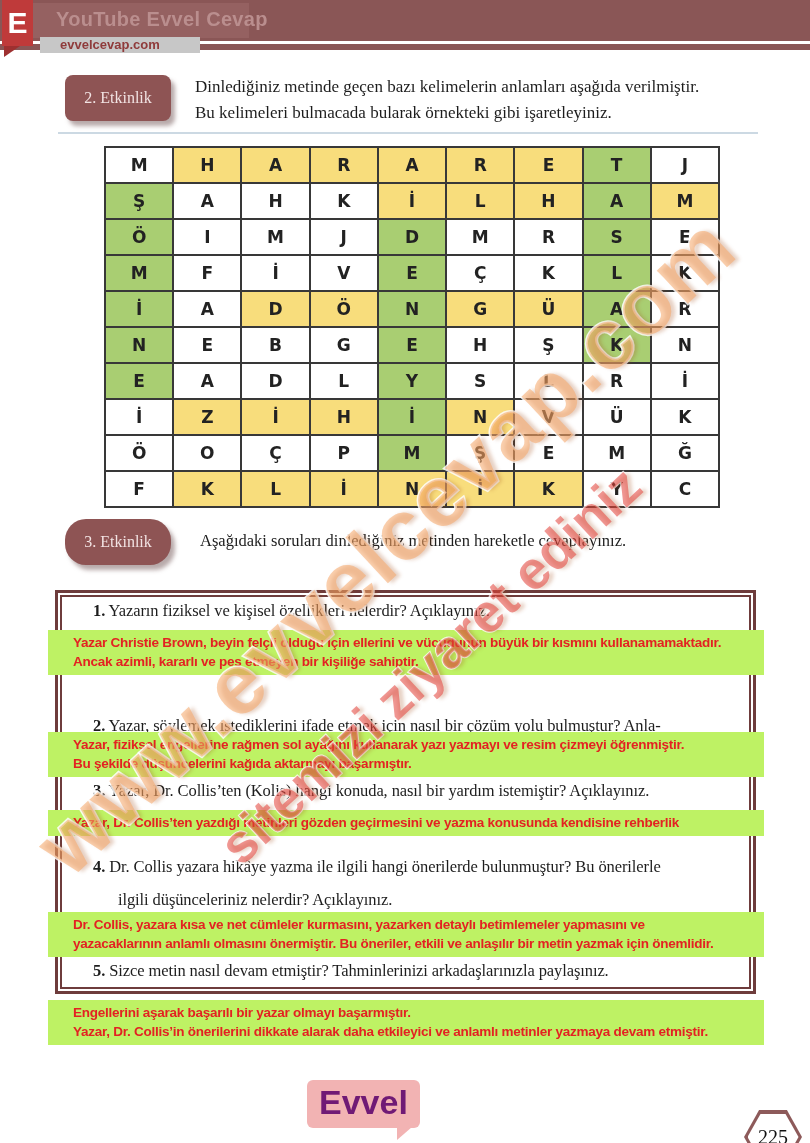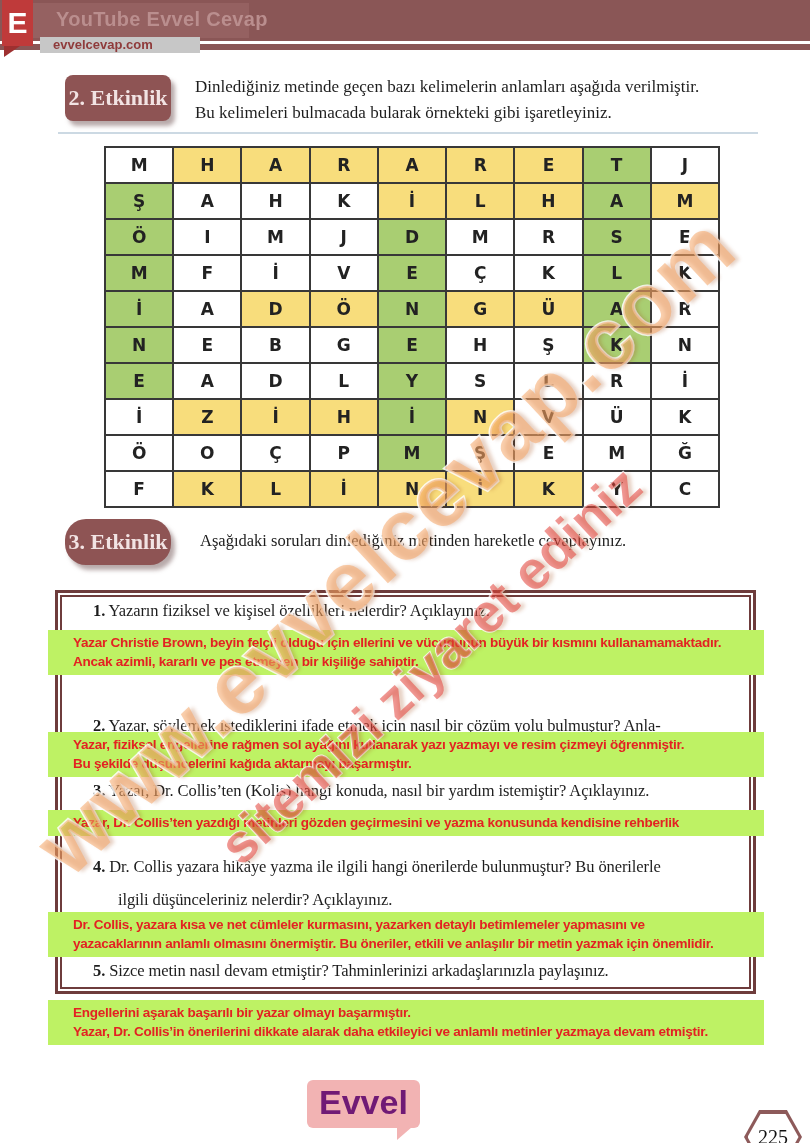--- a/index.html
+++ b/index.html
@@ -14,36 +14,36 @@
   .header-inner-box { position:absolute; left:33px; top:3px; width:216px; height:35px; background:#956161; }
   .channel-title {
     position:absolute; left:56px; top:8px; font-family:"Liberation Sans", sans-serif;
     font-size:20px; font-weight:600; color:#ba8e8e; letter-spacing:.3px; white-space:nowrap;
   }
   .header-white-line { position:absolute; left:0; top:41px; width:810px; height:3px; background:#ffffff; }
   .header-strip2 { position:absolute; left:0; top:44px; width:810px; height:6px; background:#8a5656; }
   .site-strip {
     position:absolute; left:40px; top:37px; width:160px; height:16px; background:#c7c7c7;
     font-family:"Liberation Sans", sans-serif; font-size:13px; font-weight:bold;
-    color:#8f3b3b; line-height:16px; padding-left:13px; z-index:3; white-space:nowrap;
+    color:#8f3b3b; line-height:16px; padding-left:20px; z-index:3; white-space:nowrap;
   }
   .e-logo {
     position:absolute; left:2px; top:0; width:31px; height:46px; background:#bf3a3a; z-index:4;
     color:#fff; font-family:"Liberation Sans", sans-serif; font-weight:bold; font-size:30px;
     text-align:center; line-height:46px;
   }
   .e-logo::after {
     content:""; position:absolute; left:2px; top:46px; width:0; height:0;
     border-top:11px solid #9e3030; border-right:16px solid transparent;
   }
   
   .etkinlik-box {
     position:absolute; width:106px; height:46px; background:#8e5454; border-radius:8px;
     box-shadow:4px 5px 4px rgba(125,100,100,.55);
-    color:#f2e3e3; font-weight:bold; font-size:22px;
+    color:#f2e3e3; font-weight:normal; font-size:16px;
     display:flex; align-items:center; justify-content:center;
   }
   .etkinlik2 { left:65px; top:75px; }
   .etkinlik3 { left:65px; top:519px;border-radius:21px; }
   .activity2-text { position:absolute; left:195px; top:74px; width:565px; font-size:17px; line-height:1.55;font-family:Liberation Serif, serif; }
   .activity3-text { position:absolute; left:200px; top:531px; width:560px; font-size:16.5px; }
   .divider { position:absolute; left:58px; top:132px; width:700px; height:2px; background:#ccd9e3; }
   
   .puzzle {
     position:absolute; left:104px; top:146px; width:616px;

